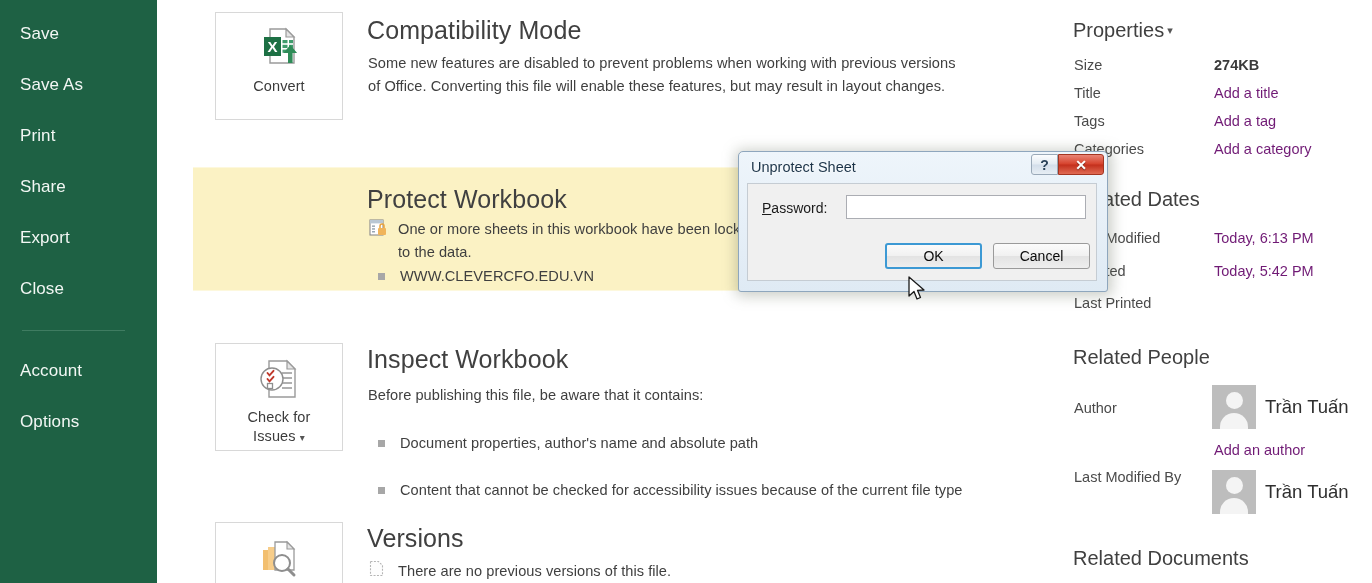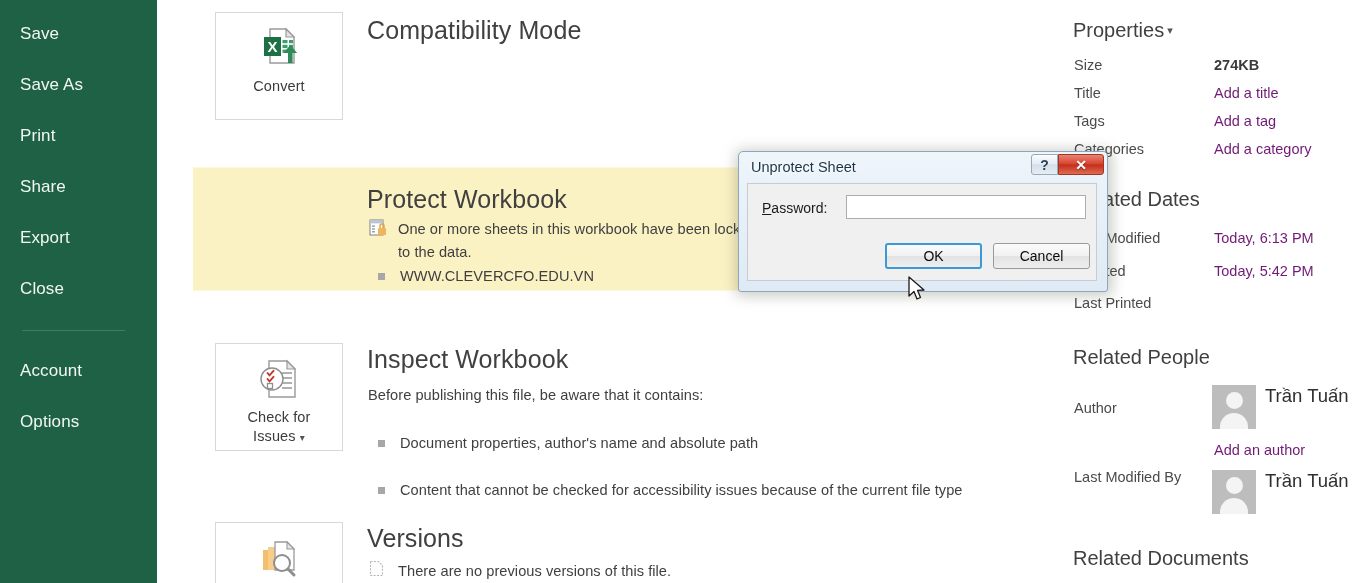--- a/index.html
+++ b/index.html
@@ -83,21 +83,21 @@
   .pane-head .caret { font-size: 11px; color: #555; vertical-align: 3px; margin-left: 3px; }
   .prop-key {
     position: absolute; left: 14px;
     font-size: 14.5px; color: #4a4a4a; white-space: nowrap;
   }
   .prop-val {
     position: absolute; left: 154px;
     font-size: 14.5px; color: #701a75; white-space: nowrap;
   }
   .prop-val.strong { color: #3a3a3a; font-weight: bold; }
-  .avatar-wrap { position: absolute; display: flex; align-items: flex-start; }
+  .avatar-wrap { position: absolute; display: flex; align-items: center; }
   .avatar {
     width: 44px; height: 44px; background: #bdbdbd;
     display: flex; align-items: flex-end; justify-content: center;
     overflow: hidden;
   }
   .av-head { width: 17px; height: 17px; border-radius: 50%; background: #f4f4f4; position: absolute; top: 7px; }
   .av-body { width: 28px; height: 16px; border-radius: 14px 14px 0 0; background: #f4f4f4; }
   .person-name { font-size: 18.5px; color: #2f2f2f; margin-left: 9px; white-space: nowrap; }
 
   
@@ -213,20 +213,21 @@
               <rect x="35" y="26.6" width="4" height="3.2"></rect>
           </g>
           <rect x="10" y="14" width="17" height="19" fill="#1d7044"></rect>
           <text x="18.5" y="28.5" font-family="'Liberation Sans',sans-serif" font-size="15" font-weight="bold" fill="#fff" text-anchor="middle">X</text>
           <path d="M34 40 v-10 h-4.5 l6.8-8 6.8 8 h-4.5 v10 z" fill="#2e8b57"></path>
         </svg>
       </div>
       <div class="tile-label">Convert</div>
     </div>
     <div class="sec-title" style="left:210px; top:16px">Compatibility Mode</div>
+    <div class="sec-body" style="left:211px; top:52px; width:600px">Some new features are disabled to prevent problems when working with previous versions of Office. Converting this file will enable these features, but may result in layout changes.</div>
 
     <div class="info-row hl" style="left:36px; top:167px; width:867px; height:124px"></div>
     <div class="sec-title" style="left:210px; top:185px">Protect Workbook</div>
     <span class="mini-icon" style="left:212px; top:219px">
       <svg width="18" height="18" viewBox="0 0 18 18">
         <rect x="1" y="1" width="13" height="15" fill="#fff" stroke="#8a8a8a" stroke-width="1.1"></rect>
         <rect x="1" y="1" width="13" height="3.4" fill="#b9c7d4"></rect>
         <g fill="#9aa7b3">
             <rect x="3" y="6.4" width="3" height="1.5"></rect>
             <rect x="3" y="9.2" width="3" height="1.5"></rect>

